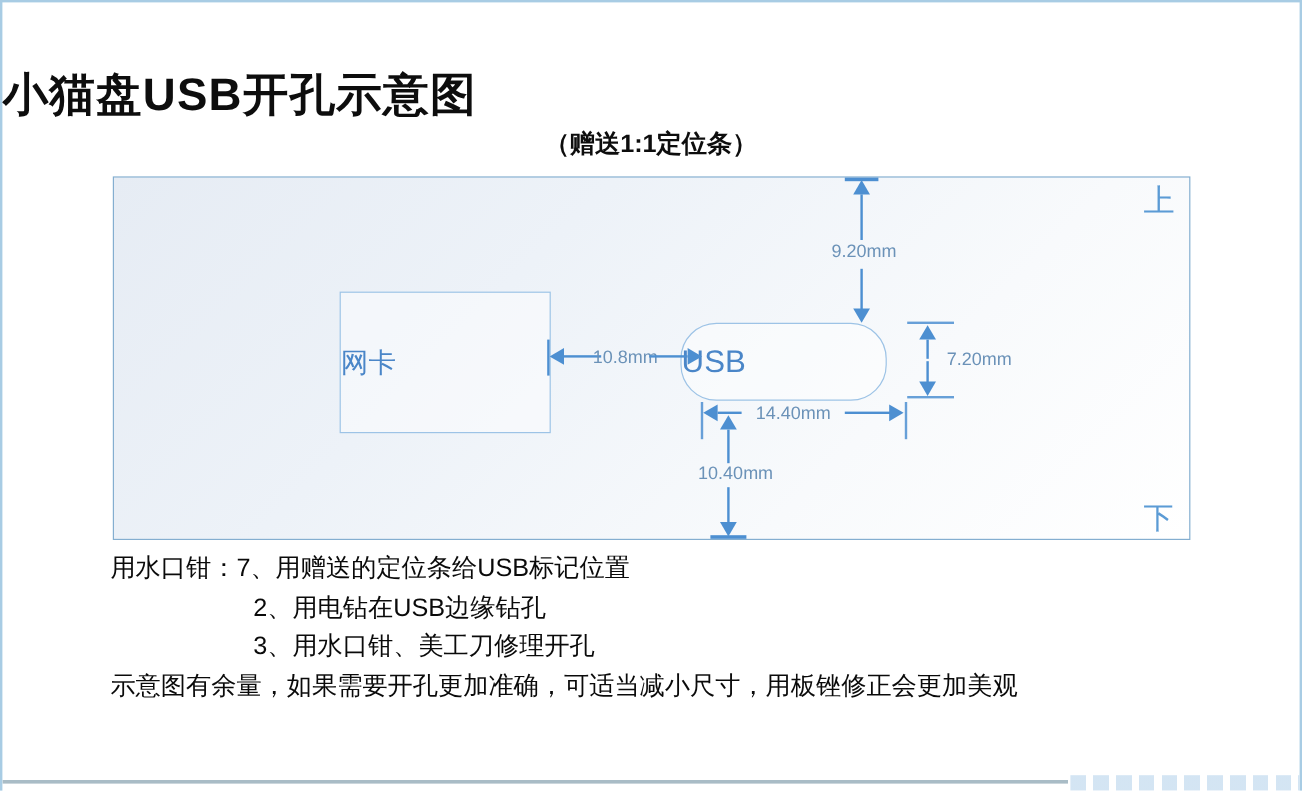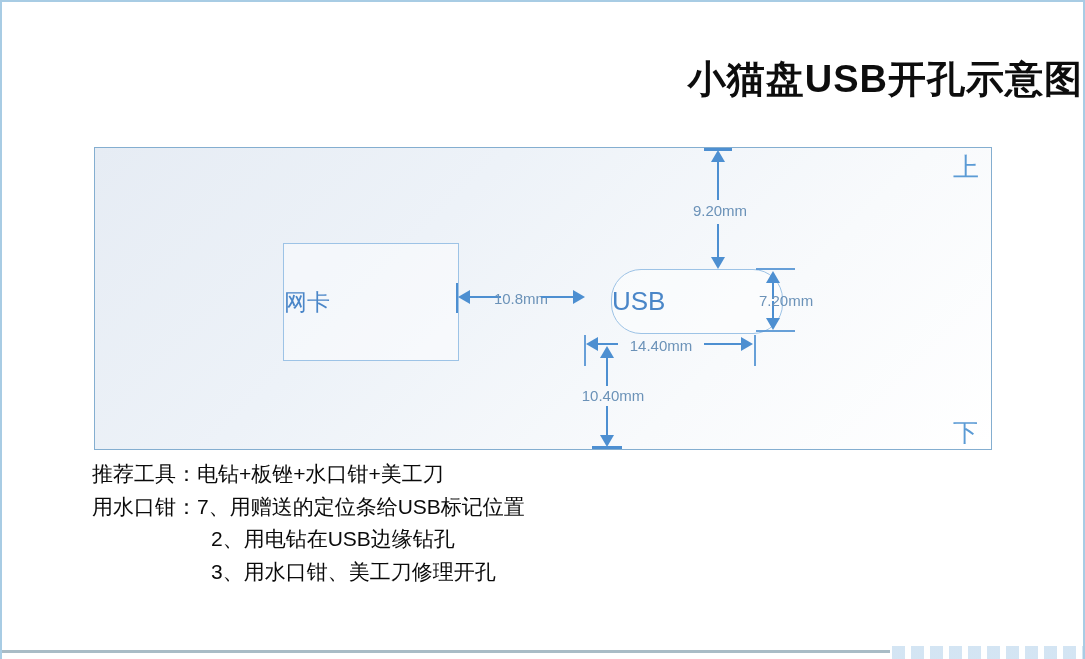--- a/index.html
+++ b/index.html
@@ -16,42 +16,42 @@
   html,body{margin:0;padding:0;background:#fff;}
   .page{
     position:relative;width:1085px;height:659px;background:#ffffff;
     border-top:2px solid var(--page-border);
     border-left:2px solid var(--page-border);
     border-right:2px solid var(--page-border);
     box-sizing:border-box;overflow:hidden;
     font-family:"Liberation Sans","DejaVu Sans",sans-serif;color:#111;
   }
   .title{
-    position:absolute;top:52px;left:0;width:100%;text-align:right;
+    position:absolute;top:52px;left:0;width:100%;text-align:left;
     font-size:38px;font-weight:600;letter-spacing:1px;color:#0d0d0d;
   }
   .subtitle{
     position:absolute;top:104px;left:0;width:100%;text-align:center;
     font-size:21px;font-weight:700;color:#0d0d0d;
   }
   .panel{
     position:absolute;left:92px;top:145px;width:896px;height:301px;
     border:1px solid var(--panel-border);
     background:linear-gradient(135deg,#e6ecf4 0%,#edf2f8 35%,#f8fafc 70%,#ffffff 100%);
   }
   .orient{position:absolute;font-size:26px;color:var(--orient);line-height:1;}
   .orient.top{left:858px;top:6px;}
   .orient.bottom{left:858px;top:272px;font-size:25px;}
   .part-box{
     position:absolute;border:1px solid var(--box-border);
     background:rgba(255,255,255,0.45);
     display:flex;align-items:center;justify-content:flex-start;
   }
   .nic-box{left:188px;top:95px;width:174px;height:116px;}
-  .usb-box{left:516px;top:121px;width:170px;height:63px;border-radius:30px;}
+  .usb-box{left:472px;top:121px;width:170px;height:63px;border-radius:30px;}
   .part-label{color:var(--box-text);}
   .nic-box .part-label{font-size:23px;}
   .usb-box .part-label{font-size:26px;}
   .dline-v{position:absolute;width:2px;background:var(--dim);}
   .dline-h{position:absolute;height:2px;background:var(--dim);}
   .ext-v{position:absolute;width:2px;background:var(--dim);opacity:.85;}
   .ext-h{position:absolute;height:2px;background:var(--dim);opacity:.85;}
   .tick-h{position:absolute;height:3px;background:var(--dim);}
   .tick-v{position:absolute;width:2px;background:var(--dim);}
   .arr{position:absolute;width:0;height:0;}
@@ -76,20 +76,21 @@
     background:repeating-linear-gradient(90deg,var(--watermark) 0 13px,transparent 13px 19px);
     opacity:.9;
   }
 </style>
 </head>
 <body>
 
 <div class="page">
 
   <div class="title">小猫盘USB开孔示意图</div>
+  <div class="subtitle">（赠送1:1定位条）</div>
 
   <div class="panel">
 
     <div class="orient top">上</div>
     <div class="orient bottom">下</div>
 
     <div class="part-box nic-box">
       <span class="part-label">网卡</span>
     </div>
 
@@ -115,21 +116,21 @@
       <div class="arr right" style="left:478px;top:142px;"></div>
     </div>
 
     <div>
       <div class="ext-h" style="left:661px;top:120px;width:39px;"></div>
       <div class="ext-h" style="left:661px;top:182px;width:39px;"></div>
       <div class="arr up" style="left:671px;top:123px;"></div>
       <div class="dline-v" style="left:677px;top:135px;height:16px;"></div>
       <div class="dline-v" style="left:677px;top:153px;height:18px;"></div>
       <div class="arr down" style="left:671px;top:170px;"></div>
-      <div class="dim-label anchor-left" style="left:664px;top:152px;">7.20mm</div>
+      <div class="dim-label anchor-left" style="left:694px;top:152px;">7.20mm</div>
     </div>
 
     <div>
       <div class="ext-v" style="left:489px;top:187px;height:31px;"></div>
       <div class="ext-v" style="left:659px;top:187px;height:31px;"></div>
       <div class="arr left" style="left:491px;top:189px;"></div>
       <div class="dline-h" style="left:503px;top:195px;width:20px;"></div>
       <div class="dim-label" style="left:566px;top:197px;">14.40mm</div>
       <div class="dline-h" style="left:609px;top:195px;width:38px;"></div>
       <div class="arr right" style="left:646px;top:189px;"></div>
@@ -140,24 +141,24 @@
       <div class="dline-v" style="left:511px;top:210px;height:28px;"></div>
       <div class="dim-label" style="left:518px;top:247px;">10.40mm</div>
       <div class="dline-v" style="left:511px;top:258px;height:29px;"></div>
       <div class="arr down" style="left:505px;top:287px;"></div>
       <div class="tick-h" style="left:497px;top:298px;width:30px;"></div>
     </div>
 
   </div>
 
   <div class="notes">
-    <div class="row">推荐工具：电钻+板锉+水口钳+美工刀</div>
     <div class="row">
       <span>用水口钳：</span><span>7、用赠送的定位条给USB标记位置</span>
     </div>
     <div class="row indent">2、用电钻在USB边缘钻孔</div>
     <div class="row indent">3、用水口钳、美工刀修理开孔</div>
+    <div class="row">示意图有余量，如果需要开孔更加准确，可适当减小尺寸，用板锉修正会更加美观</div>
   </div>
 
   <div class="bottom-line"></div>
   <div class="watermark"></div>
 
 </div>
 
 </body></html>

